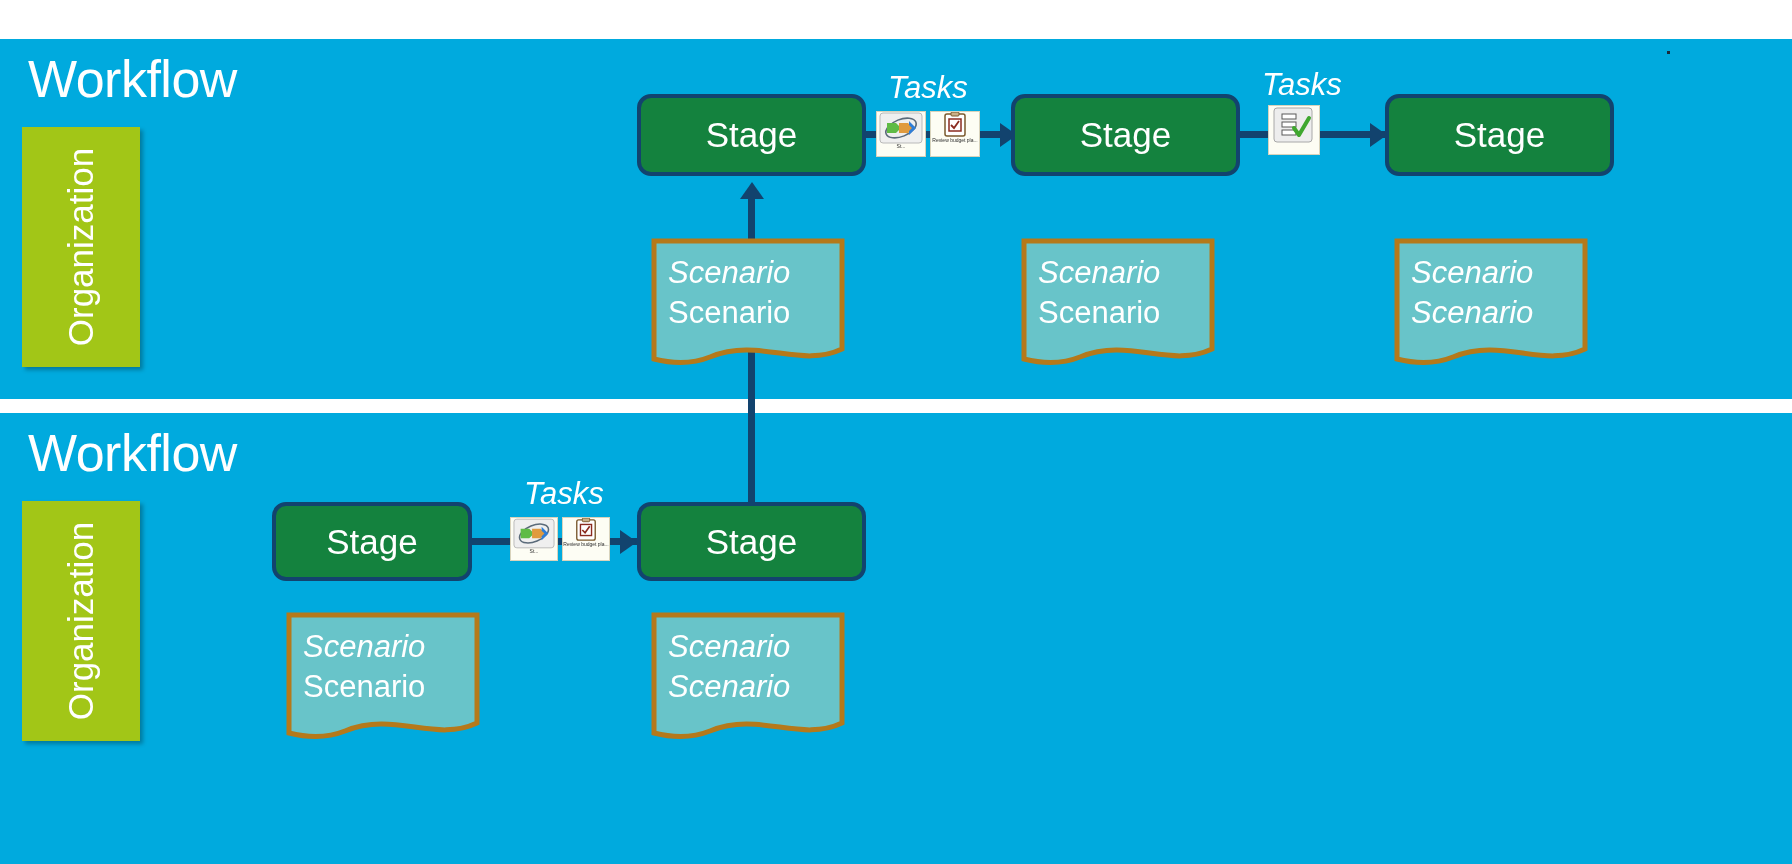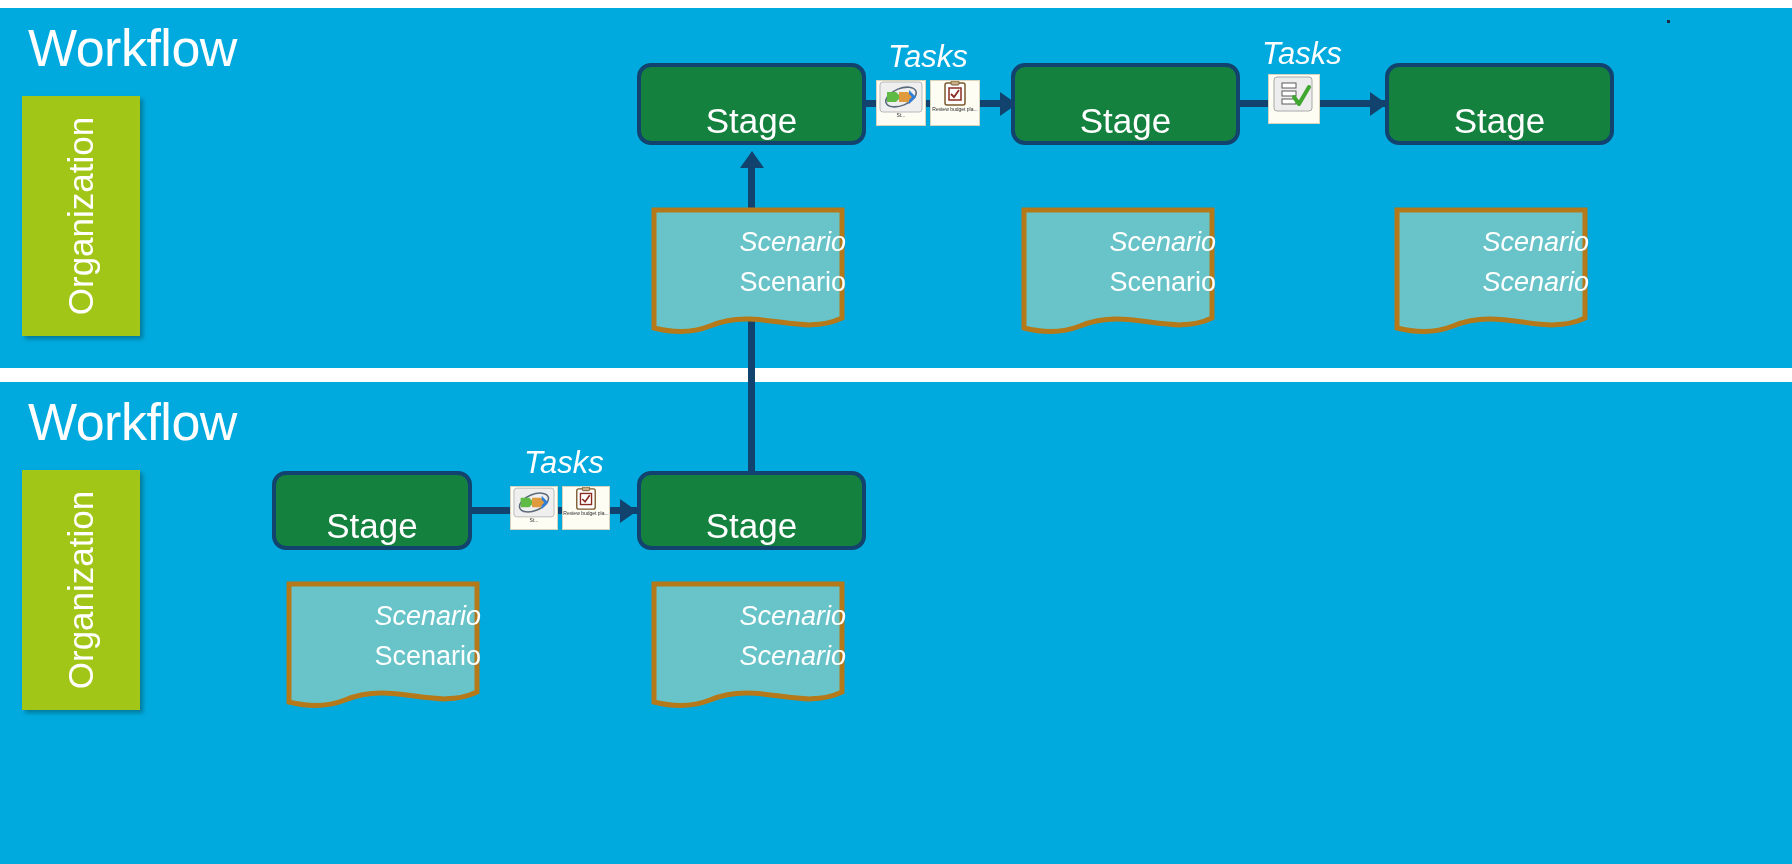--- a/index.html
+++ b/index.html
@@ -1,34 +1,34 @@
 <!DOCTYPE html>
 <html><head>
 <meta charset="utf-8">
 <style>
   html,body{margin:0;padding:0;background:#ffffff;}
   body{width:1792px;height:864px;position:relative;overflow:hidden;
        font-family:"Liberation Sans",sans-serif;}
 
-  .panel{position:absolute;left:0;width:1792px;background:#00AADE;}
+  .panel{position:absolute;left:0;width:1792px;background:#00AADE;margin-top:31px;}
   #panel-top{top:8px;height:360px;}
   #panel-bottom{top:382px;height:482px;}
 
   .panel-title{position:absolute;left:28px;top:14px;color:#ffffff;
       font-size:52px;font-weight:300;letter-spacing:-0.5px;line-height:1;}
 
   .org-lane{position:absolute;left:22px;width:118px;background:#A2C617;
       box-shadow:3px 3px 4px rgba(0,0,0,0.28);}
   .org-lane .org-label{position:absolute;left:0;top:0;width:100%;height:100%;
       display:flex;align-items:center;justify-content:center;}
   .org-lane .org-label span{color:#ffffff;font-size:35px;font-weight:300;
       white-space:nowrap;transform:rotate(-90deg);}
 
   .stage{position:absolute;background:#14823E;border:4px solid #12436E;
-      border-radius:14px;display:flex;align-items:flex-end;justify-content:center;
+      border-radius:14px;display:flex;align-items:center;justify-content:center;
       box-sizing:border-box;}
   .stage span{color:#ffffff;font-size:35px;font-weight:300;}
 
   .conn{position:absolute;background:#12436E;}
   .conn-h{height:7px;}
   .conn-v{width:7px;}
   .arrow-right{position:absolute;width:0;height:0;
       border-top:12px solid transparent;border-bottom:12px solid transparent;
       border-left:17px solid #12436E;}
   .arrow-up{position:absolute;width:0;height:0;
@@ -41,22 +41,22 @@
   .task-icon{position:absolute;background:#FDFDF4;border:1px solid #D8D3BC;
       box-sizing:border-box;display:flex;flex-direction:column;
       align-items:center;justify-content:flex-start;overflow:hidden;}
   .task-icon .glyph{display:block;}
   .task-icon .cap{font-size:5px;line-height:5.5px;color:#2a2a2a;
       text-align:center;width:100%;font-family:"Liberation Sans",sans-serif;}
 
   .scenario{position:absolute;}
   .scenario .sc-text{position:absolute;left:0;top:16px;width:100%;
       text-align:left;padding-left:18px;box-sizing:border-box;}
-  .scenario .l1,.scenario .l2{color:#ffffff;font-size:27px;font-weight:300;
-      line-height:40px;display:block;text-align:right;}
+  .scenario .l1,.scenario .l2{color:#ffffff;font-size:31px;font-weight:300;
+      line-height:40px;display:block;}
   .scenario .ital{font-style:italic;}
 
   .speck{position:absolute;width:3px;height:3px;background:#1b2a3a;}
 </style>
 </head>
 <body>
 
 <div class="panel" id="panel-top">
 
   <div class="panel-title">Workflow</div>

